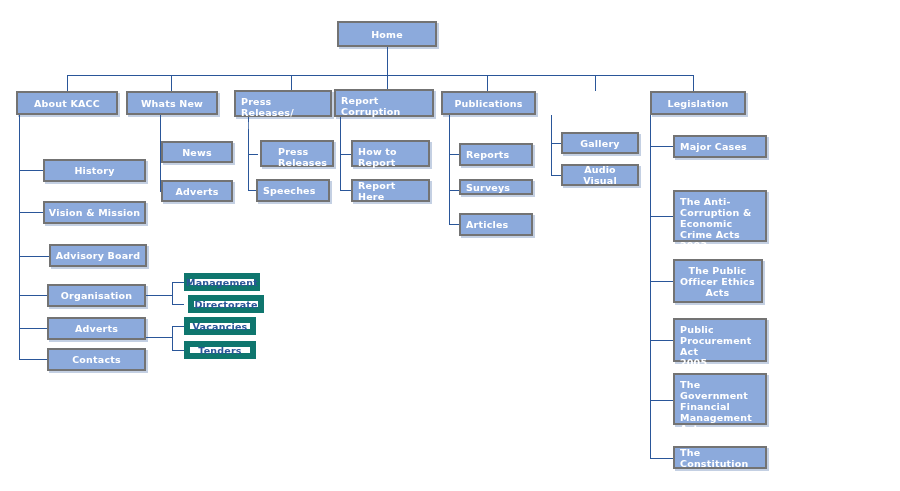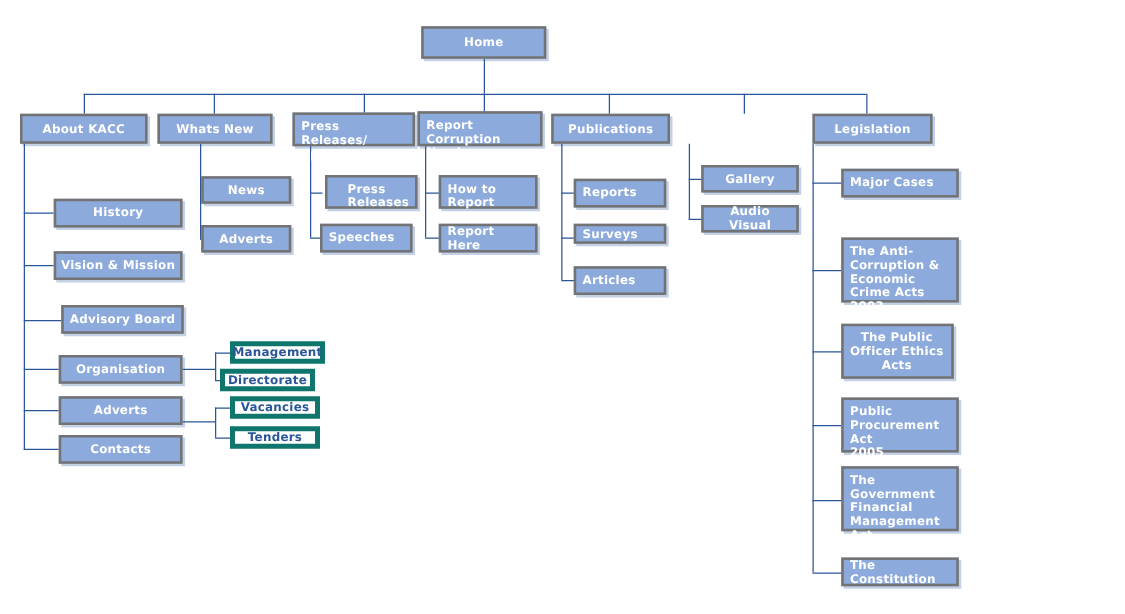--- a/index.html
+++ b/index.html
@@ -56,21 +56,21 @@
     justify-content: flex-start;
     align-items: flex-start;
     text-align: left;
     padding-left: 5px;
     padding-top: 4px;
   }
   
   .node.plain {
     background: #ffffff;
     color: #2A5699;
-    border: 4px solid #0f766e;
+    border: 6px solid #0f766e;
     box-shadow: none;
     font-size: 9.5px;
   }
 </style>
 </head>
 <body>
 
 <div id="canvas">
 
   <div class="line v" style="left:387px; top:47px; height:28px;"></div>
@@ -156,21 +156,21 @@
   <div class="node" style="left:49px; top:244px; width:98px; height:23px;">Advisory Board</div>
 
   <div class="node" style="left:47px; top:284px; width:99px; height:23px;">Organisation</div>
 
   <div class="node" style="left:47px; top:317px; width:99px; height:23px;">Adverts</div>
 
   <div class="node" style="left:47px; top:348px; width:99px; height:23px;">Contacts</div>
 
   <div class="node plain" style="left:184px; top:273px; width:76px; height:18px;">Management</div>
 
-  <div class="node plain" style="left:176px; top:295px; width:76px; height:18px;">Directorate</div>
+  <div class="node plain" style="left:188px; top:295px; width:76px; height:18px;">Directorate</div>
 
   <div class="node plain" style="left:184px; top:317px; width:72px; height:18px;">Vacancies</div>
 
   <div class="node plain" style="left:184px; top:341px; width:72px; height:18px;">Tenders</div>
 
   <div class="node" style="left:161px; top:141px; width:72px; height:22px;">News</div>
 
   <div class="node" style="left:161px; top:180px; width:72px; height:22px;">Adverts</div>
 
   <div class="node topleft" style="left:260px; top:140px; width:74px; height:27px;padding-left:16px;">Press

